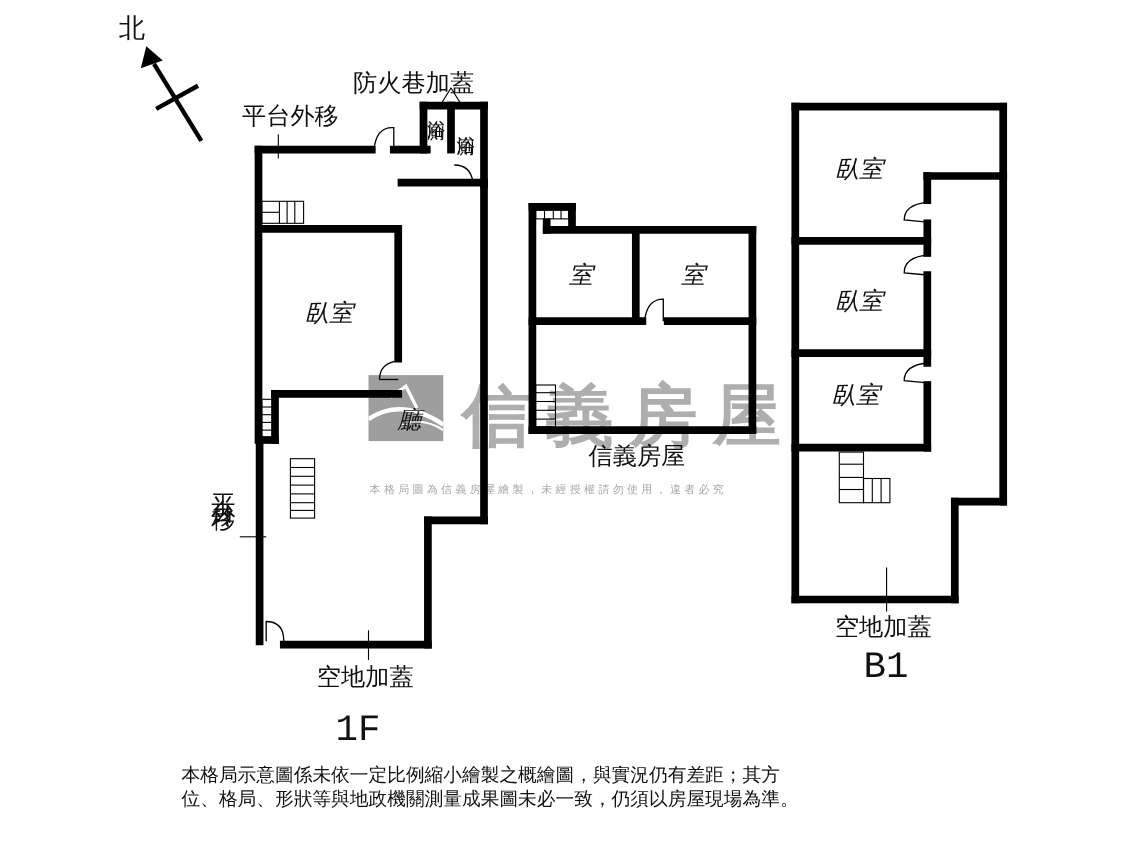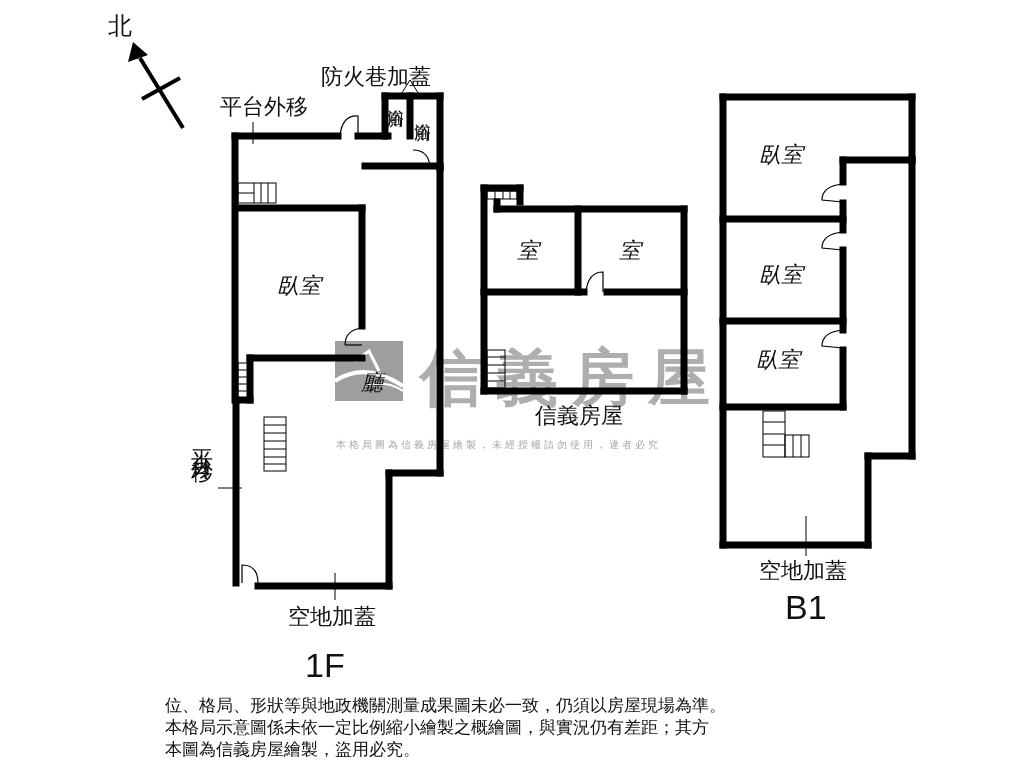--- a/index.html
+++ b/index.html
@@ -1,21 +1,21 @@
 <!DOCTYPE html>
 <html><head>
 <meta charset="utf-8">
 <style>
   html, body { margin: 0; padding: 0; background: #ffffff; }
   #canvas { position: relative; width: 1024px; height: 768px; overflow: hidden; background: #ffffff; }
   svg { position: absolute; left: 0; top: 0; }
   .lbl { position: absolute; font-family: "DejaVu Sans", sans-serif; color: #111; white-space: nowrap; line-height: 1; }
   .room { font-size: 22px; font-style: italic; }
   .note { font-size: 22px; }
-  .floor { font-family: Liberation Sans, sans-serif; font-size: 34px; }
+  .floor { font-family: Liberation Mono, monospace; font-size: 34px; }
   .vert { writing-mode: vertical-rl; letter-spacing: 4px; font-size: 22px; }
   .wm-big { position: absolute; font-family: "DejaVu Sans", sans-serif; font-size: 62px; color: #a0a0a0; letter-spacing: 14px; font-weight: bold; opacity: 0.85; }
   .wm-small { position: absolute; font-family: "DejaVu Sans", sans-serif; font-size: 10px; color: #a8a8a8; letter-spacing: 3px; }
   .wm-logo { position: absolute; width: 68px; height: 60px; background: #9e9e9e; }
   .disclaimer { position: absolute; left: 165px; top: 694px; width: 700px; font-family: "DejaVu Sans", sans-serif; font-size: 17px; color: #111; line-height: 22px; }
   .disclaimer div { white-space: nowrap; }
 </style>
 </head>
 <body>
 
@@ -181,17 +181,16 @@
   <div class="lbl room" style="left:619px;top:240px;">室</div>
   <div class="lbl note" style="left:535px;top:405px;">信義房屋</div>
 
   <div class="lbl room" style="left:759px;top:144px;">臥室</div>
   <div class="lbl room" style="left:759px;top:264px;">臥室</div>
   <div class="lbl room" style="left:756px;top:349px;">臥室</div>
   <div class="lbl note" style="left:759px;top:560px;">空地加蓋</div>
   <div class="lbl floor" style="left:785px;top:590px;">B1</div>
 
   <div class="disclaimer">
+    <div>本格局示意圖係未依一定比例縮小繪製之概繪圖，與實況仍有差距；其方</div>
     <div>位、格局、形狀等與地政機關測量成果圖未必一致，仍須以房屋現場為準。</div>
-    <div>本格局示意圖係未依一定比例縮小繪製之概繪圖，與實況仍有差距；其方</div>
-    <div>本圖為信義房屋繪製，盜用必究。</div>
   </div>
 </div>
 
 </body></html>

